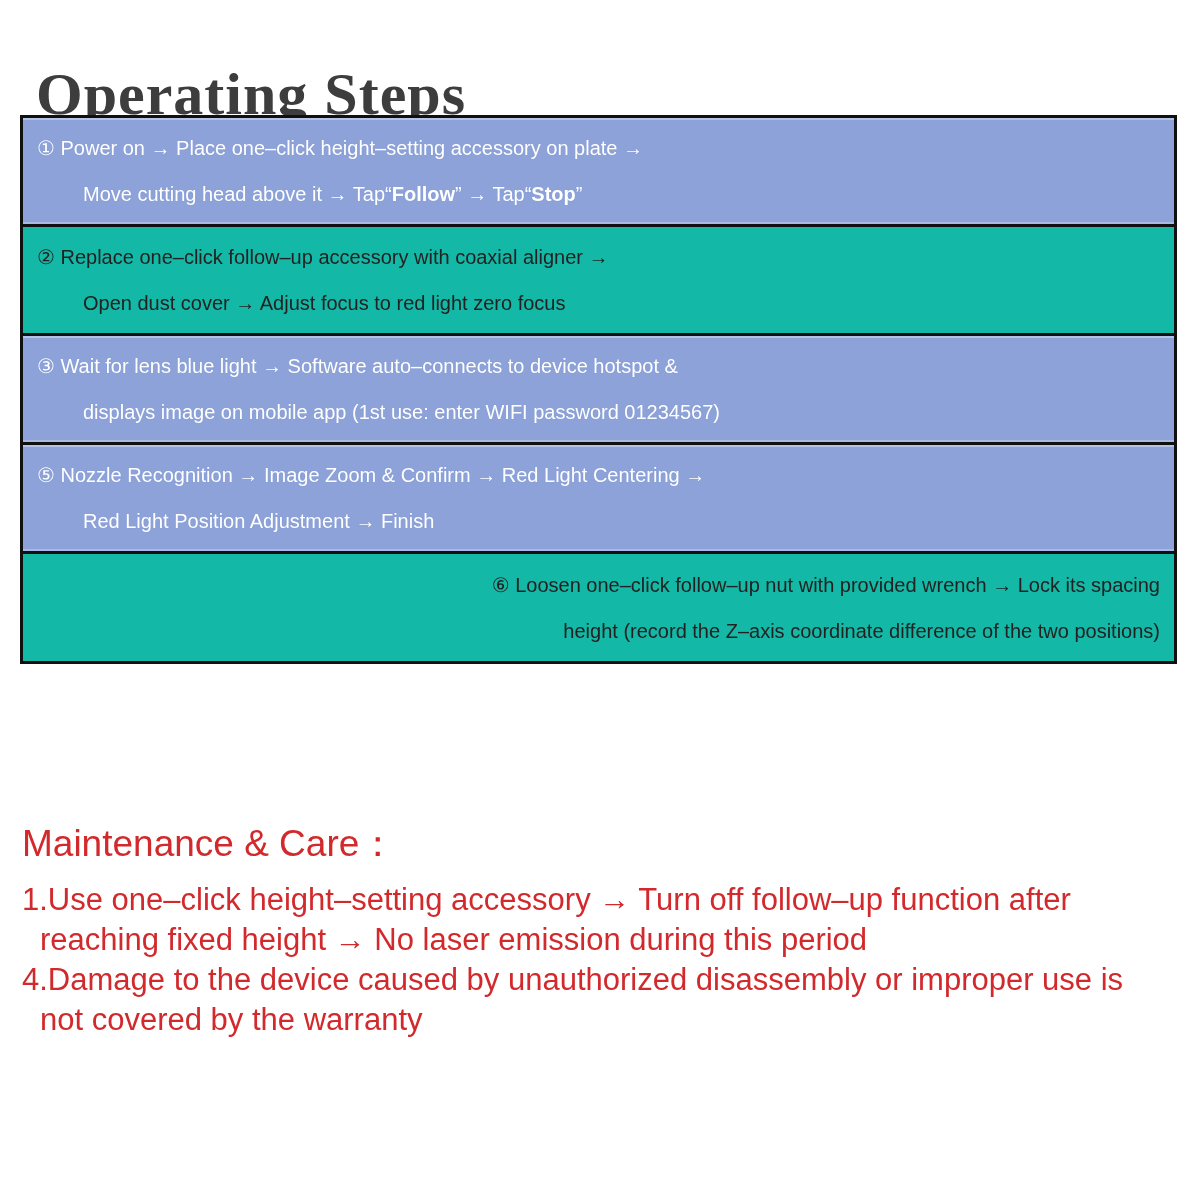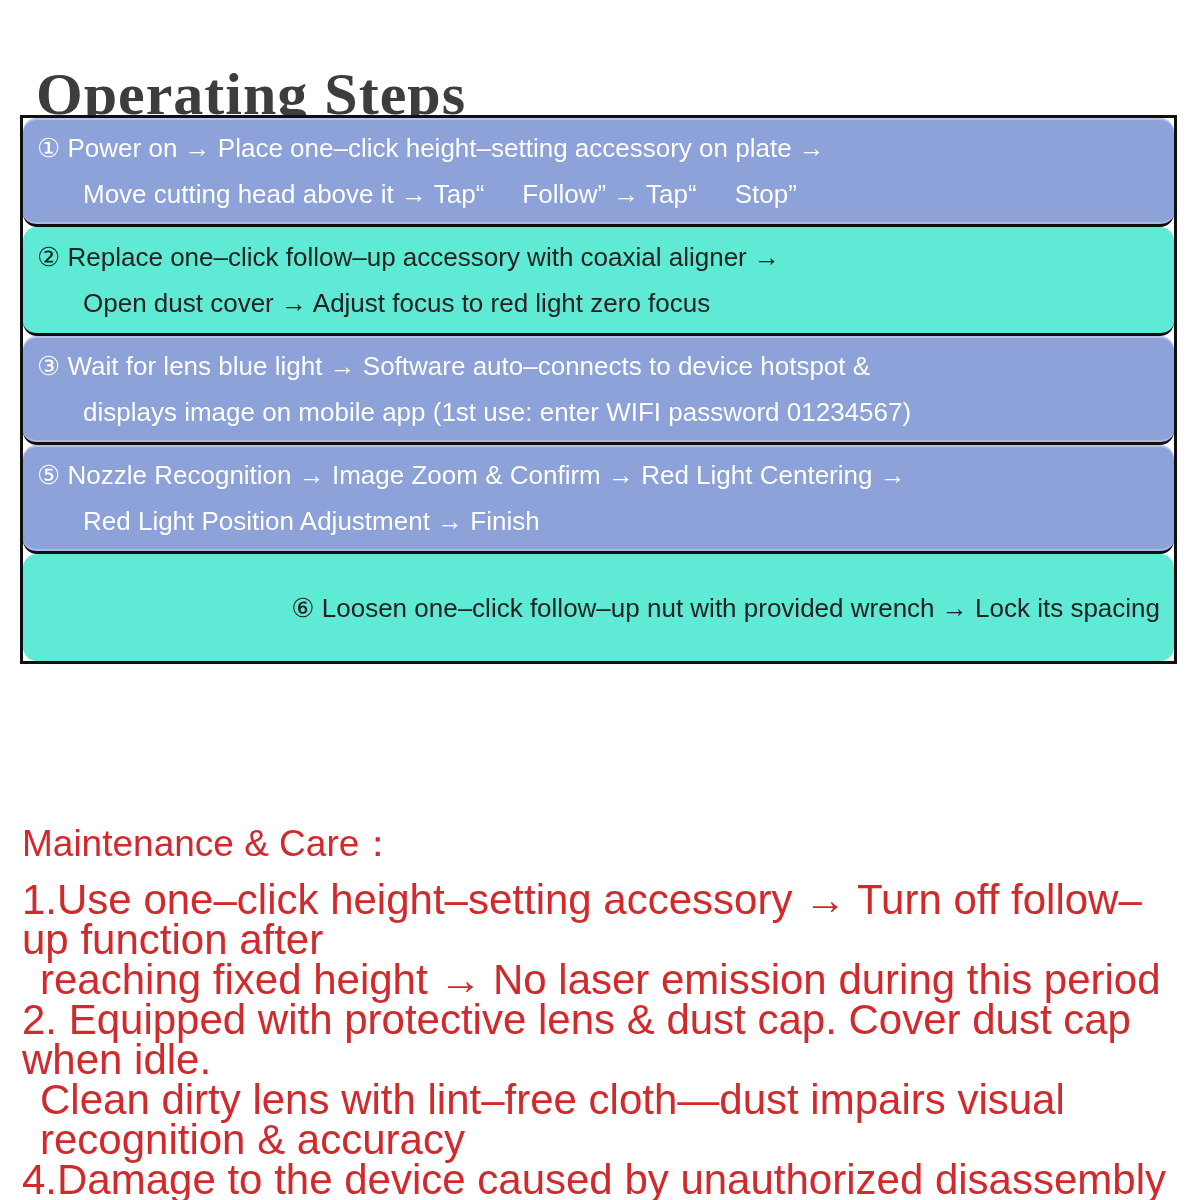--- a/index.html
+++ b/index.html
@@ -32,54 +32,53 @@
     border: 3px solid #101010;
     box-sizing: border-box;
   }
   .step-row {
     box-sizing: border-box;
     min-height: 107px;
     padding: 7px 14px;
     display: flex;
     flex-direction: column;
     justify-content: center;
-    font-size: 26px;
+    font-size: 20px;
     line-height: 46px;
     border-bottom: 3px solid #101010;
     white-space: nowrap;
-    border-radius: 14px;
   }
   .step-row:last-child { border-bottom: none; text-align: right; }
   .step-row.blue {
     background: #8ca2d8;
     color: #ffffff;
     box-shadow: inset 0 2px 0 rgba(255,255,255,0.35), inset 0 -2px 0 rgba(255,255,255,0.25);
     text-shadow: 0 0 1px rgba(120,140,200,0.4);
   }
   .step-row.white {
-    background: #5eead4;
+    background: #14b8a6;
     color: #222222;
   }
   .step-line2 { padding-left: 46px; }
-  .bold-word { font-weight: 400; margin-left: 38px; }
+  .bold-word { font-weight: 700; }
   .maintenance {
     position: absolute;
     left: 22px;
     top: 822px;
     width: 1165px;
     color: #d2292c;
   }
   .m-heading {
     font-size: 37px;
     line-height: 44px;
     margin-bottom: 14px;
     font-weight: 400;
   }
   .m-item {
-    font-size: 42px;
+    font-size: 31px;
     line-height: 40px;
   }
   .m-line2 { padding-left: 18px; }
 </style>
 </head>
 <body>
 
 <h1 class="page-title">Operating Steps</h1>
 
 <div class="steps-table">
@@ -100,35 +99,32 @@
   </div>
 
 
   <div class="step-row blue">
     <div class="step-line1">⑤ Nozzle Recognition → Image Zoom &amp; Confirm → Red Light Centering →</div>
     <div class="step-line2">Red Light Position Adjustment → Finish</div>
   </div>
 
   <div class="step-row white">
     <div class="step-line1">⑥ Loosen one–click follow–up nut with provided wrench → Lock its spacing</div>
+    <div class="step-line2">height (record the Z–axis coordinate difference of the two positions)</div>
   </div>
 
 </div>
 
 <div class="maintenance">
   <div class="m-heading">Maintenance &amp; Care：</div>
 
   <div class="m-item">
     <div>1.Use one–click height–setting accessory → Turn off follow–up function after</div>
     <div class="m-line2">reaching fixed height → No laser emission during this period</div>
   </div>
 
-  <div class="m-item">
-    <div>2. Equipped with protective lens &amp; dust cap. Cover dust cap when idle.</div>
-    <div class="m-line2">Clean dirty lens with lint–free cloth—dust impairs visual recognition &amp; accuracy</div>
-  </div>
 
 
   <div class="m-item">
     <div>4.Damage to the device caused by unauthorized disassembly or improper use is</div>
     <div class="m-line2">not covered by the warranty</div>
   </div>
 </div>
 
 </body></html>

